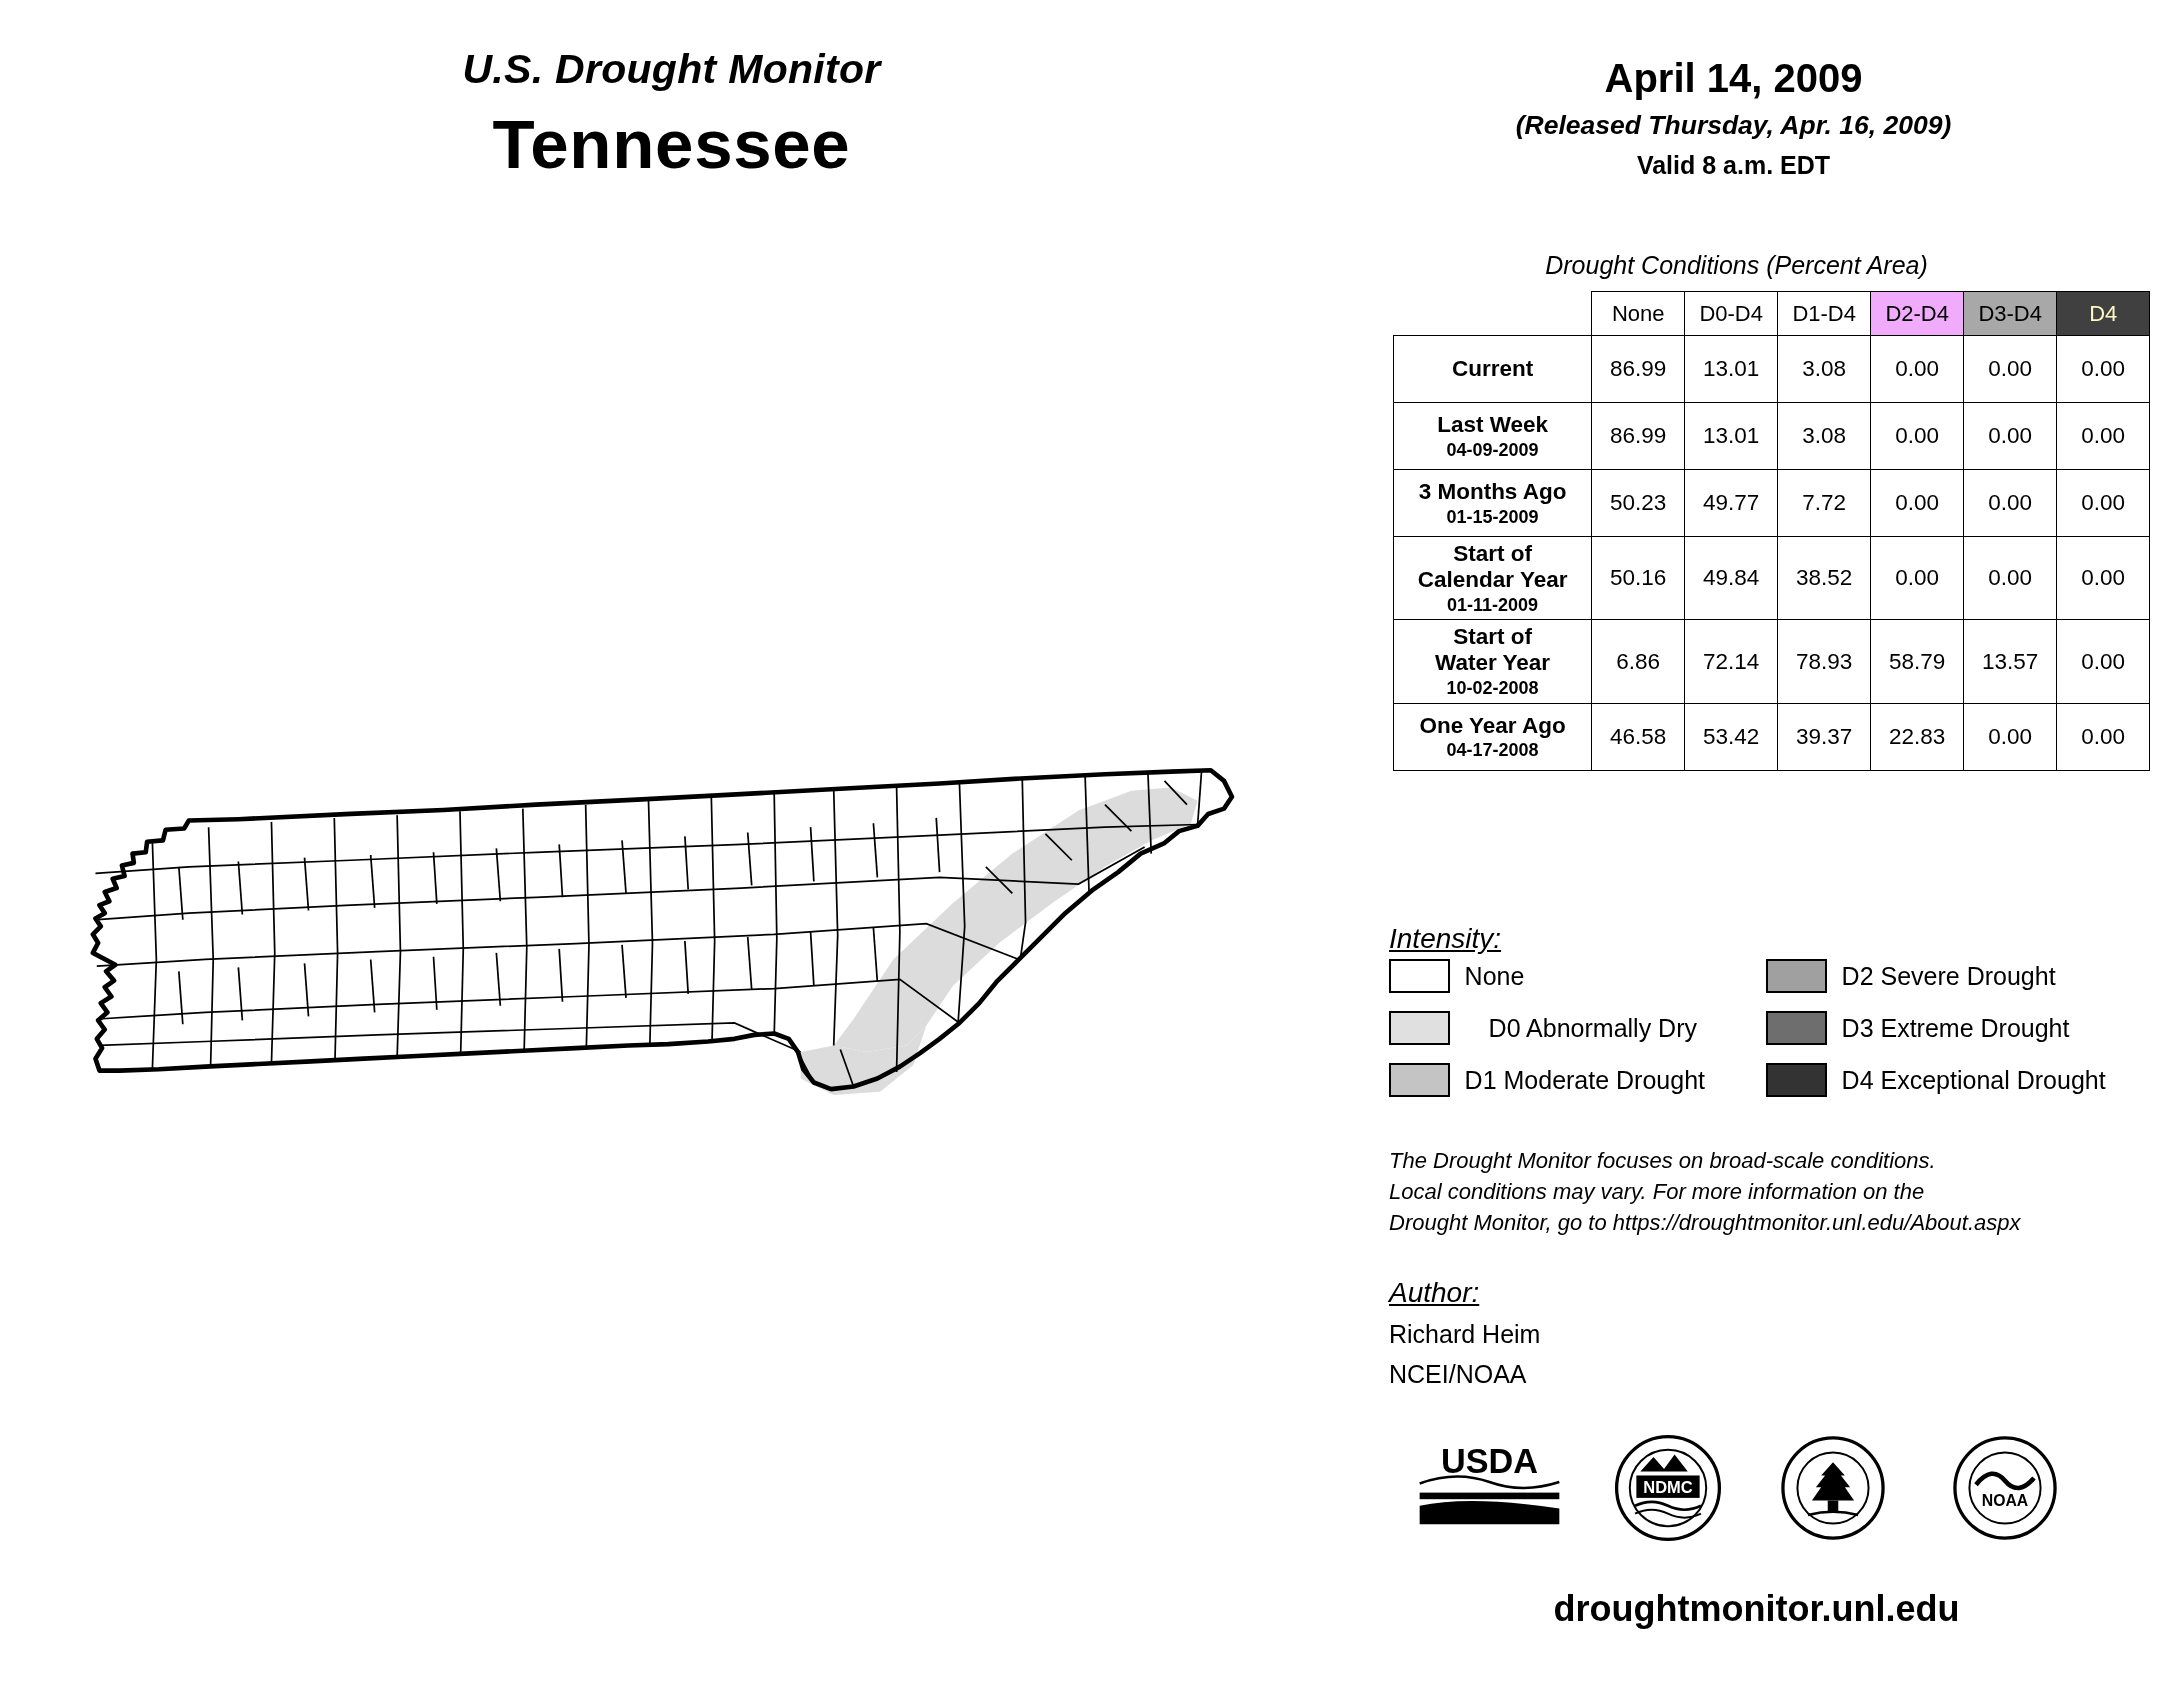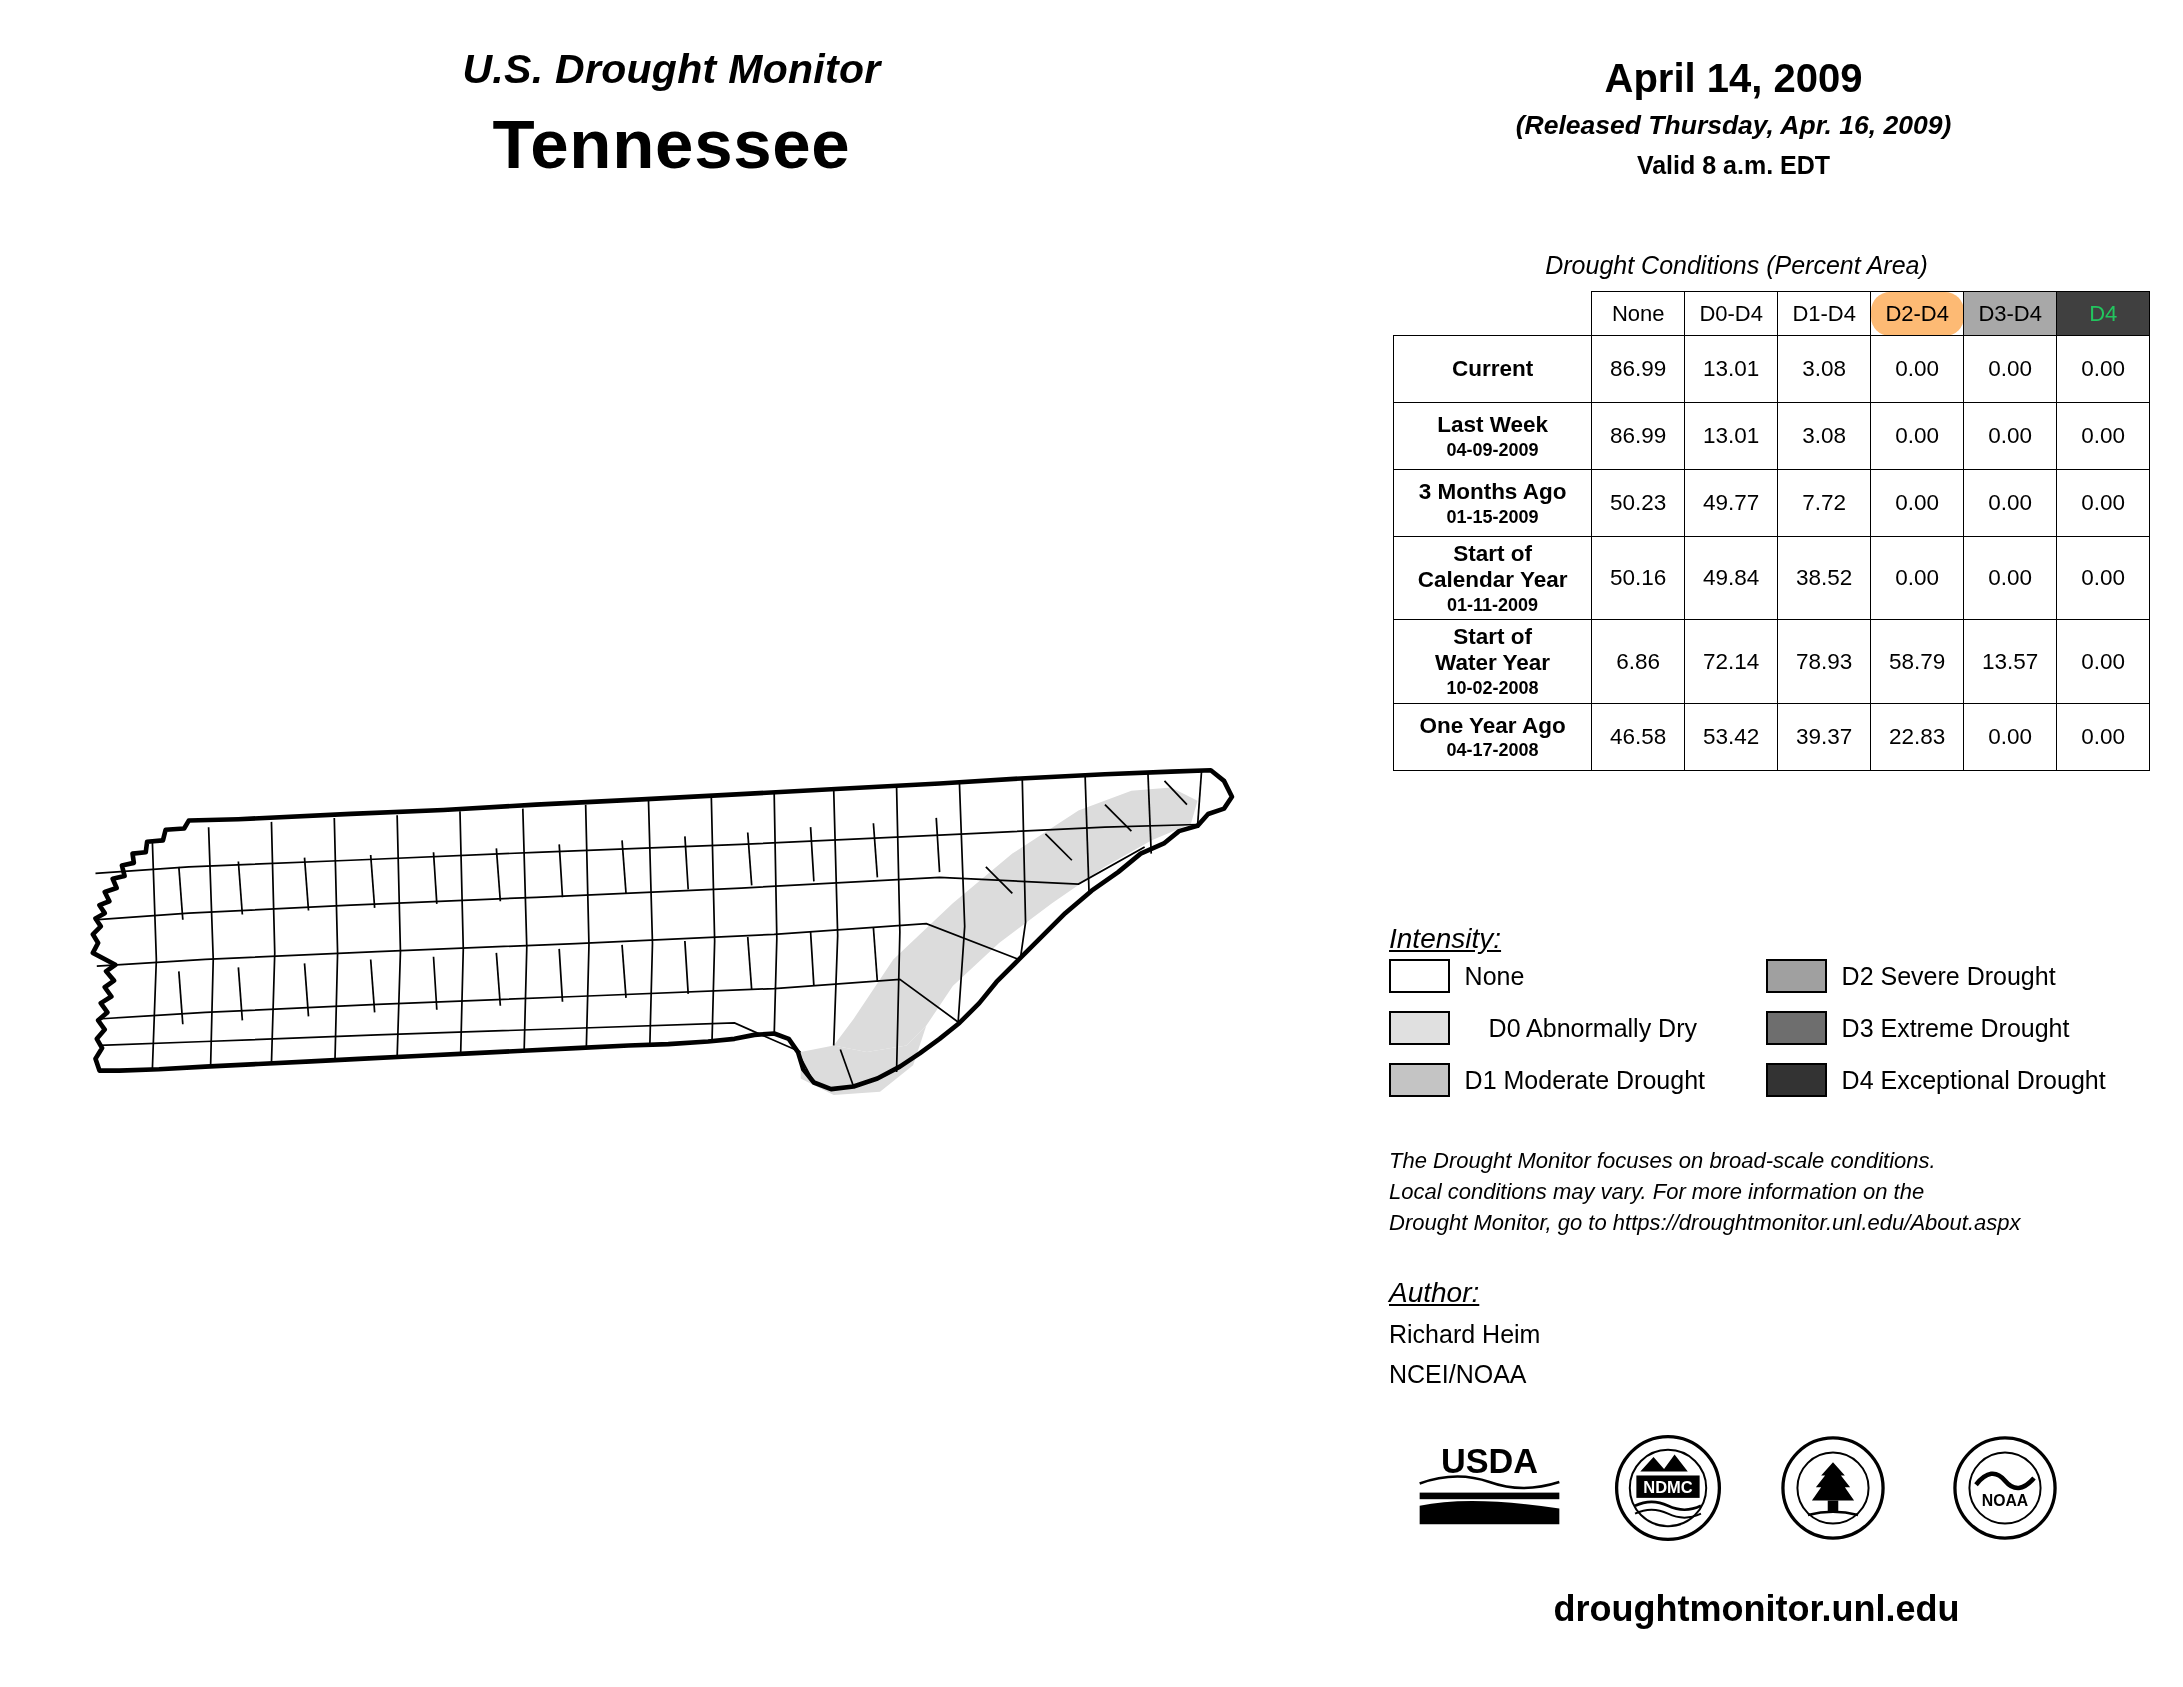--- a/index.html
+++ b/index.html
@@ -114,23 +114,23 @@
   #dm-table thead th {
     height: 41px;
     font-size: 22px;
   }
   #dm-table thead th.corner {
     border: none;
   }
   #dm-table .hdr-none   { width: 90px; background: #ffffff; }
   #dm-table .hdr-d0     { width: 90px; background: #ffffff; }
   #dm-table .hdr-d1     { width: 90px; background: #ffffff; }
-  #dm-table .hdr-d2     { width: 90px; background: #fdba74; border-radius: 19px; }
+  #dm-table .hdr-d2     { width: 90px; background: #f0abfc; }
   #dm-table .hdr-d3     { width: 90px; background: #a8a8a8; }
-  #dm-table .hdr-d4     { width: 90px; background: #404040; color: #22c55e; }
+  #dm-table .hdr-d4     { width: 90px; background: #404040; color: #fef9c3; }
   #dm-table td.rowlabel {
     width: 192px;
     text-align: center;
     font-weight: bold;
     font-size: 22.5px;
     padding: 4px 2.6px;
     line-height: 1.15;
   }
   #dm-table td.rowlabel .sub {
     display: block;

